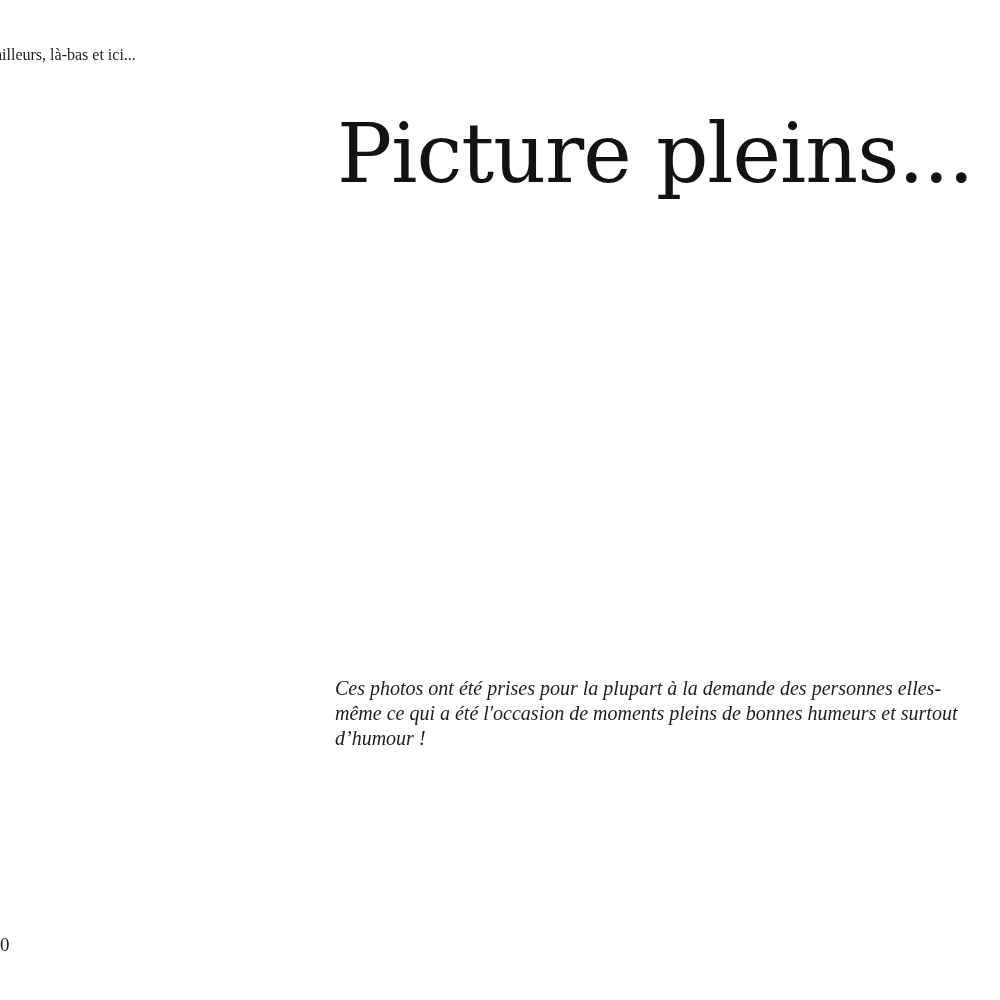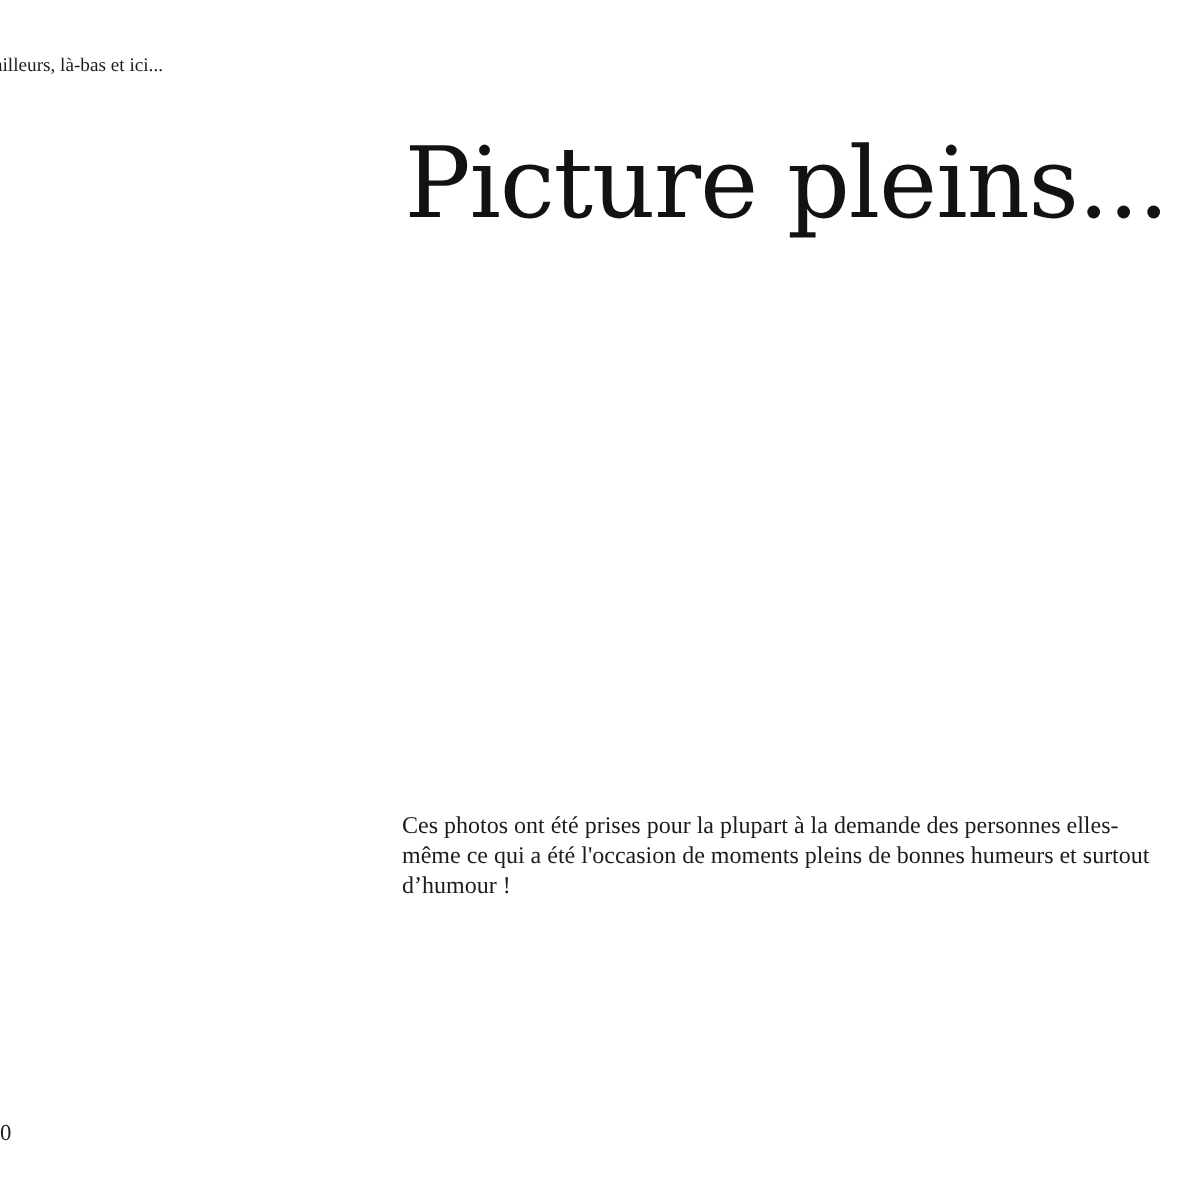--- a/index.html
+++ b/index.html
@@ -39,20 +39,21 @@
     letter-spacing: -1px;
     color: #121212;
     white-space: pre;
   }
   .caption {
     position: absolute;
     left: 335px;
     top: 676px;
     margin: 0;
     font-family: "Liberation Serif", serif;
+    font-style: italic;
     font-size: 20px;
     line-height: 25px;
     color: #1c1c1c;
     white-space: pre;       
   }
   .folio {
     position: absolute;
     left: 0px;              
     top: 935px;
     font-family: "Liberation Serif", serif;

